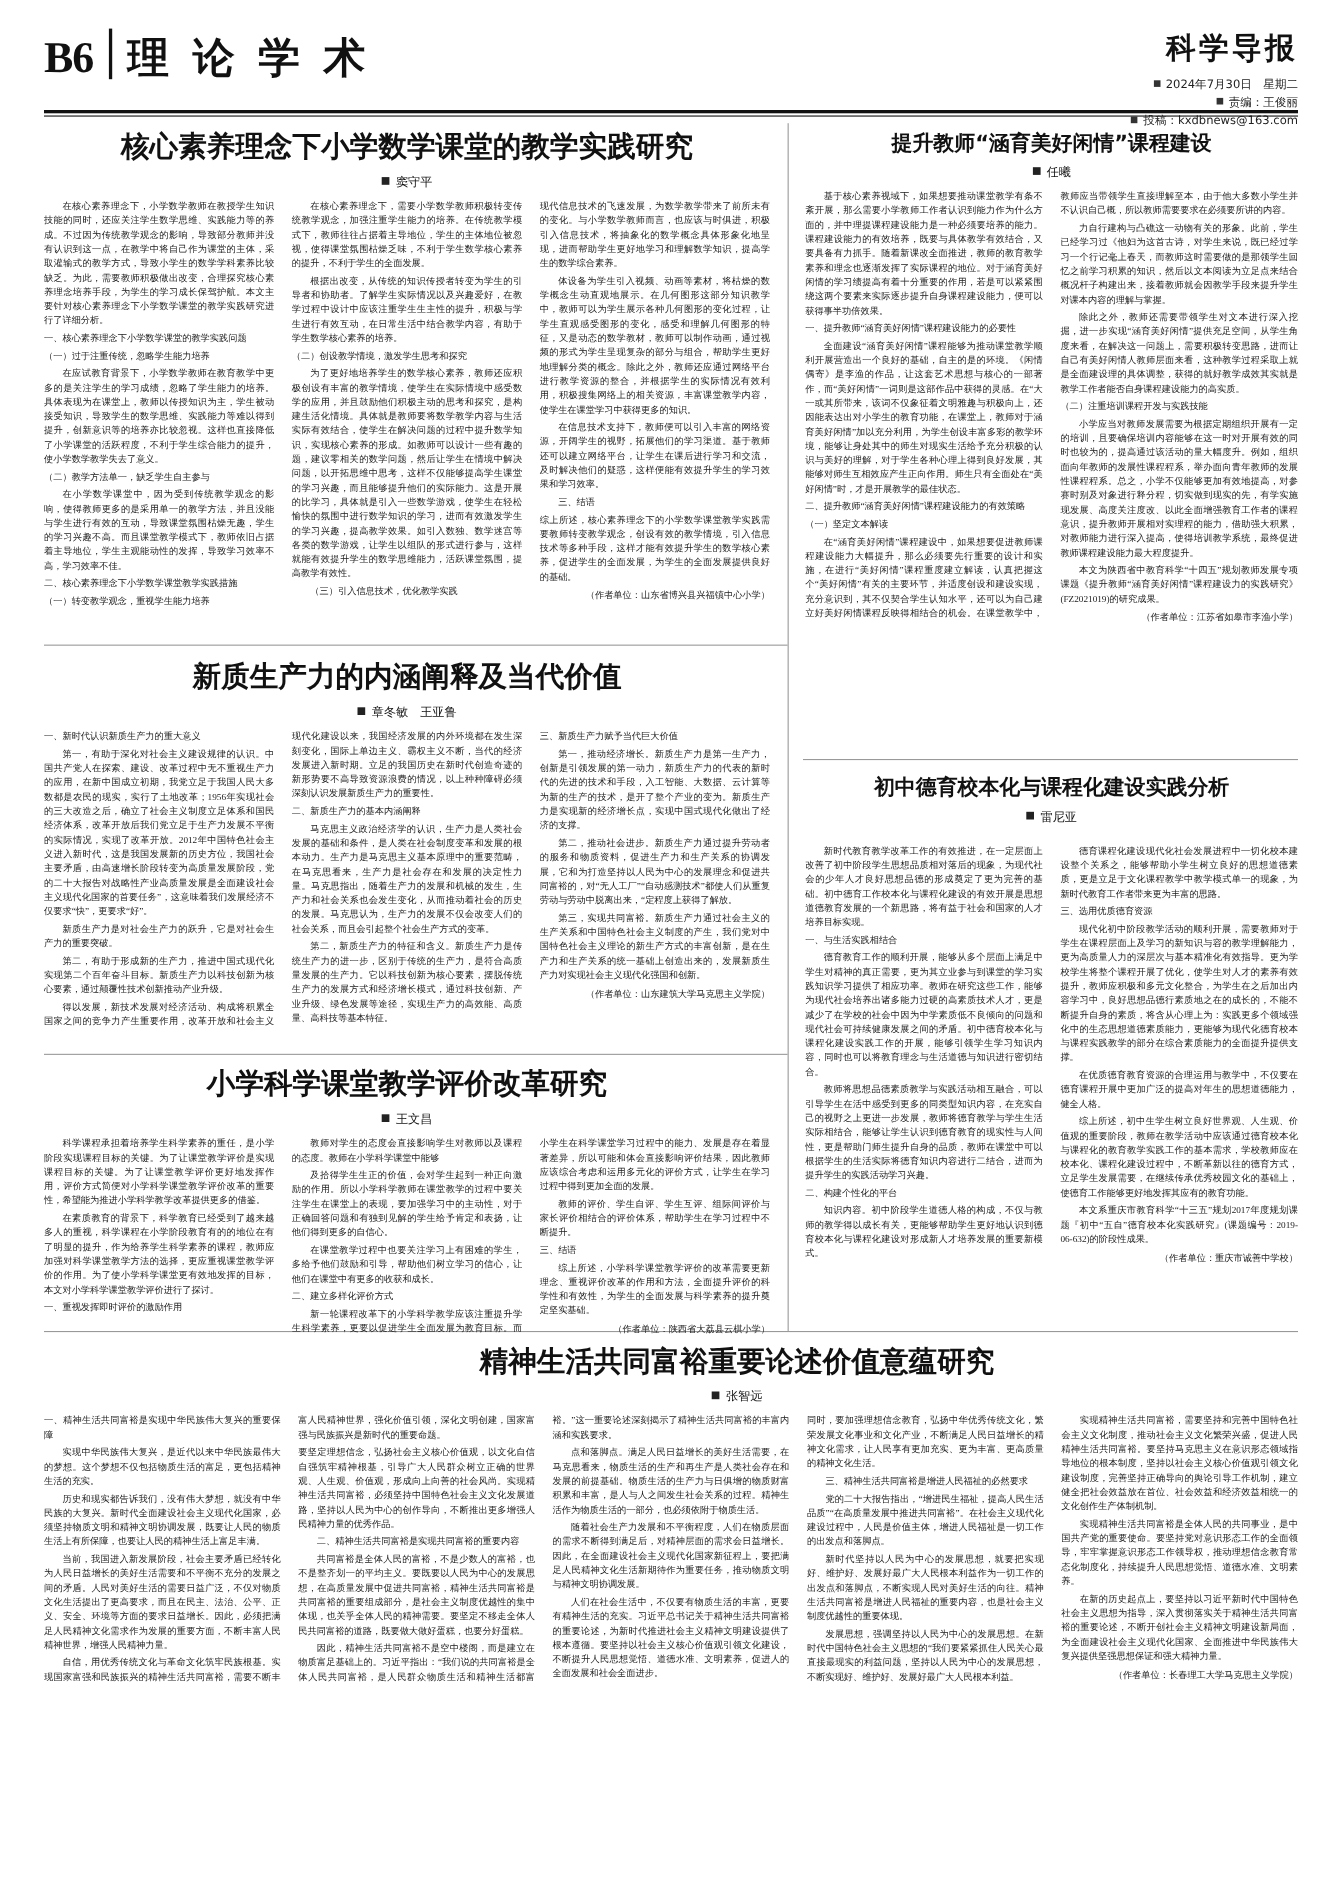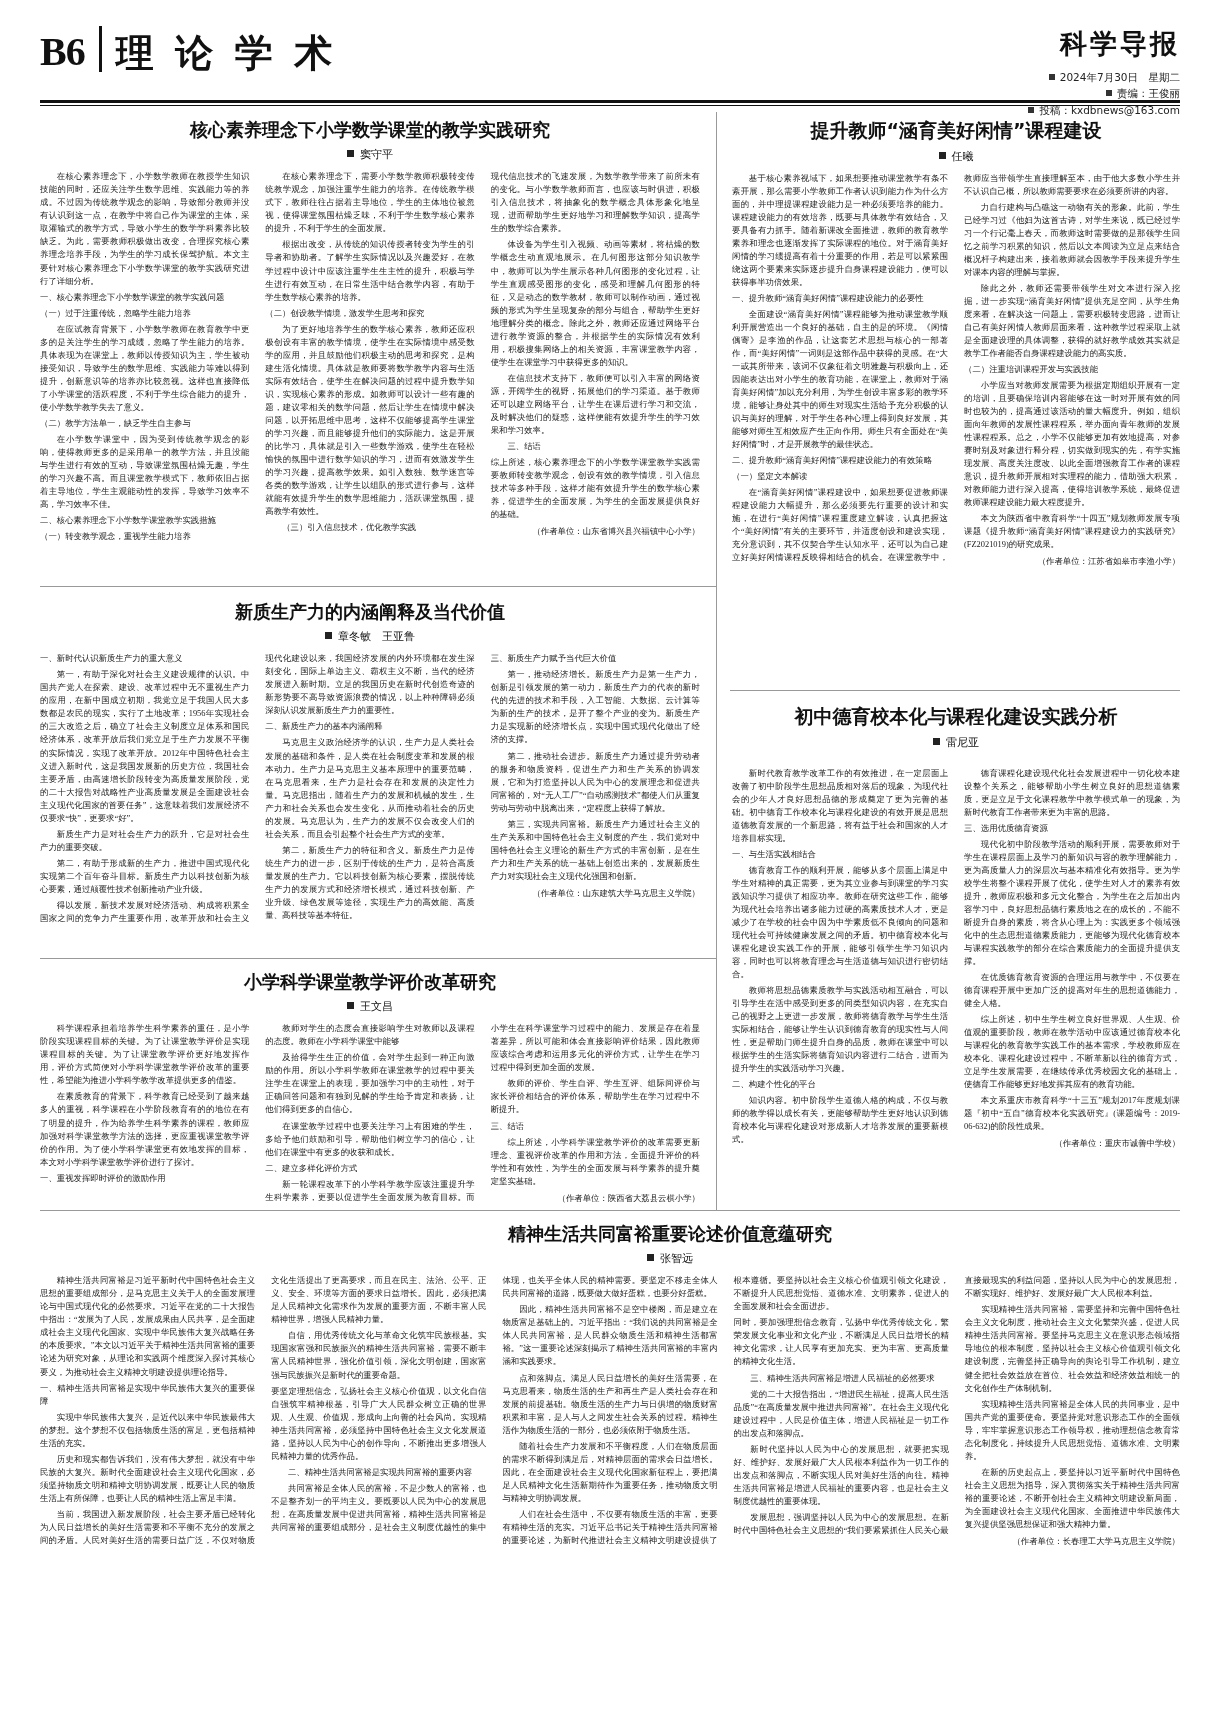--- a/index.html
+++ b/index.html
@@ -19,21 +19,21 @@
   .rule-thick{position:absolute;left:40px;top:100px;width:1140px;height:3px;background:#111;}
   .rule-thin{position:absolute;left:40px;top:105px;width:1140px;height:1px;background:#111;}
 
   
   .content{position:absolute;left:40px;top:112px;width:1140px;}
   .vline{position:absolute;background:#999;width:1px;}
   .hline{position:absolute;background:#999;height:1px;}
 
   .art{position:absolute;}
   .art h2{font-family:"DejaVu Sans",sans-serif;font-weight:bold;text-align:center;margin:0 0 6px 0;line-height:1.3;}
-  .h-big{font-size:18px;}
+  .h-big{font-size:26px;}
   .h-mid{font-size:19px;}
   .byline{text-align:center;font-size:11px;font-family:"DejaVu Sans",sans-serif;margin:2px 0 8px 0;}
   .byline .bs{display:inline-block;width:7px;height:7px;background:#222;margin-right:6px;vertical-align:1px;}
   .cols{column-gap:16px;}
   .col-text{font-size:8.4px;line-height:1.55;text-align:justify;text-justify:inter-ideograph;color:#1a1a1a;}
   .col-text p{margin:0 0 3px 0;text-indent:2em;}
   .col-text p.nohang{text-indent:0;}
   .sig{text-align:right;font-size:8.4px;margin-top:4px;}
 </style>
 </head>
@@ -172,21 +172,20 @@
         <p>综上所述，初中生学生树立良好世界观、人生观、价值观的重要阶段，教师在教学活动中应该通过德育校本化与课程化的教育教学实践工作的基本需求，学校教师应在校本化、课程化建设过程中，不断革新以往的德育方式，立足学生发展需要，在继续传承优秀校园文化的基础上，使德育工作能够更好地发挥其应有的教育功能。</p>
         <p>本文系重庆市教育科学“十三五”规划2017年度规划课题『初中“五自”德育校本化实践研究』(课题编号：2019-06-632)的阶段性成果。</p>
         <div class="sig">（作者单位：重庆市诚善中学校）</div>
       </div>
     </div>
 
     <div class="art" style="left:0;top:1110px;width:1140px;">
       <h2 class="h-big" style="margin-left:120px;">精神生活共同富裕重要论述价值意蕴研究</h2>
       <div class="byline" style="margin-left:120px;"><span class="bs"></span><span>张智远</span></div>
       <div class="col-text cols" style="column-count:5;height:470px;">
-        <p>精神生活共同富裕是习近平新时代中国特色社会主义思想的重要组成部分，是马克思主义关于人的全面发展理论与中国式现代化的必然要求。习近平在党的二十大报告中指出：“发展为了人民，发展成果由人民共享，是全面建成社会主义现代化国家、实现中华民族伟大复兴战略任务的本质要求。”本文以习近平关于精神生活共同富裕的重要论述为研究对象，从理论和实践两个维度深入探讨其核心要义，为推动社会主义精神文明建设提供理论指导。</p>
         <p class="nohang">一、精神生活共同富裕是实现中华民族伟大复兴的重要保障</p>
         <p>实现中华民族伟大复兴，是近代以来中华民族最伟大的梦想。这个梦想不仅包括物质生活的富足，更包括精神生活的充实。</p>
         <p>历史和现实都告诉我们，没有伟大梦想，就没有中华民族的大复兴。新时代全面建设社会主义现代化国家，必须坚持物质文明和精神文明协调发展，既要让人民的物质生活上有所保障，也要让人民的精神生活上富足丰满。</p>
         <p>当前，我国进入新发展阶段，社会主要矛盾已经转化为人民日益增长的美好生活需要和不平衡不充分的发展之间的矛盾。人民对美好生活的需要日益广泛，不仅对物质文化生活提出了更高要求，而且在民主、法治、公平、正义、安全、环境等方面的要求日益增长。因此，必须把满足人民精神文化需求作为发展的重要方面，不断丰富人民精神世界，增强人民精神力量。</p>
         <p>自信，用优秀传统文化与革命文化筑牢民族根基。实现国家富强和民族振兴的精神生活共同富裕，需要不断丰富人民精神世界，强化价值引领，深化文明创建，国家富强与民族振兴是新时代的重要命题。</p>
         <p class="nohang">要坚定理想信念，弘扬社会主义核心价值观，以文化自信自强筑牢精神根基，引导广大人民群众树立正确的世界观、人生观、价值观，形成向上向善的社会风尚。实现精神生活共同富裕，必须坚持中国特色社会主义文化发展道路，坚持以人民为中心的创作导向，不断推出更多增强人民精神力量的优秀作品。</p>
         <p>二、精神生活共同富裕是实现共同富裕的重要内容</p>
         <p>共同富裕是全体人民的富裕，不是少数人的富裕，也不是整齐划一的平均主义。要既要以人民为中心的发展思想，在高质量发展中促进共同富裕，精神生活共同富裕是共同富裕的重要组成部分，是社会主义制度优越性的集中体现，也关乎全体人民的精神需要。要坚定不移走全体人民共同富裕的道路，既要做大做好蛋糕，也要分好蛋糕。</p>
         <p>因此，精神生活共同富裕不是空中楼阁，而是建立在物质富足基础上的。习近平指出：“我们说的共同富裕是全体人民共同富裕，是人民群众物质生活和精神生活都富裕。”这一重要论述深刻揭示了精神生活共同富裕的丰富内涵和实践要求。</p>
         <p>点和落脚点。满足人民日益增长的美好生活需要，在马克思看来，物质生活的生产和再生产是人类社会存在和发展的前提基础。物质生活的生产力与日俱增的物质财富积累和丰富，是人与人之间发生社会关系的过程。精神生活作为物质生活的一部分，也必须依附于物质生活。</p>

